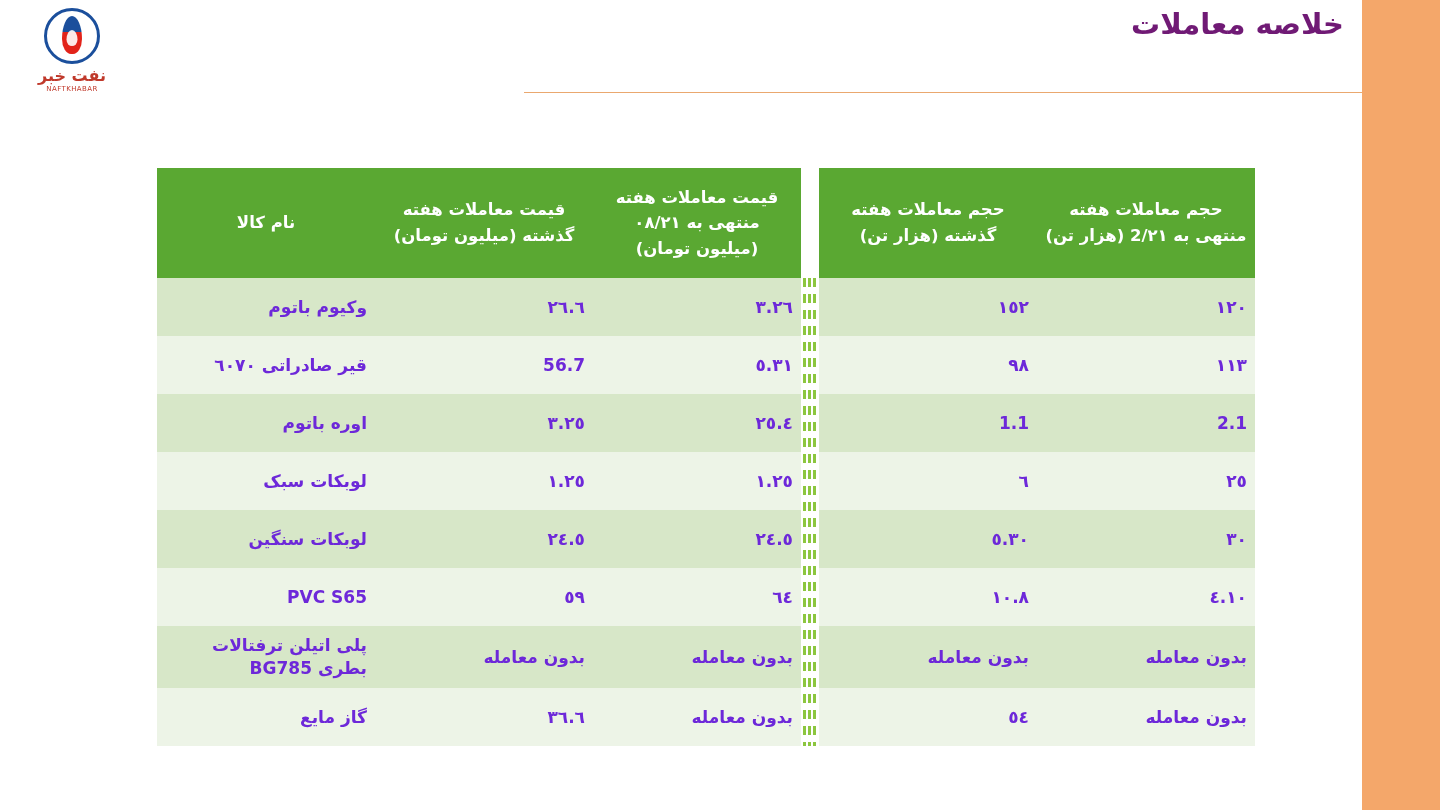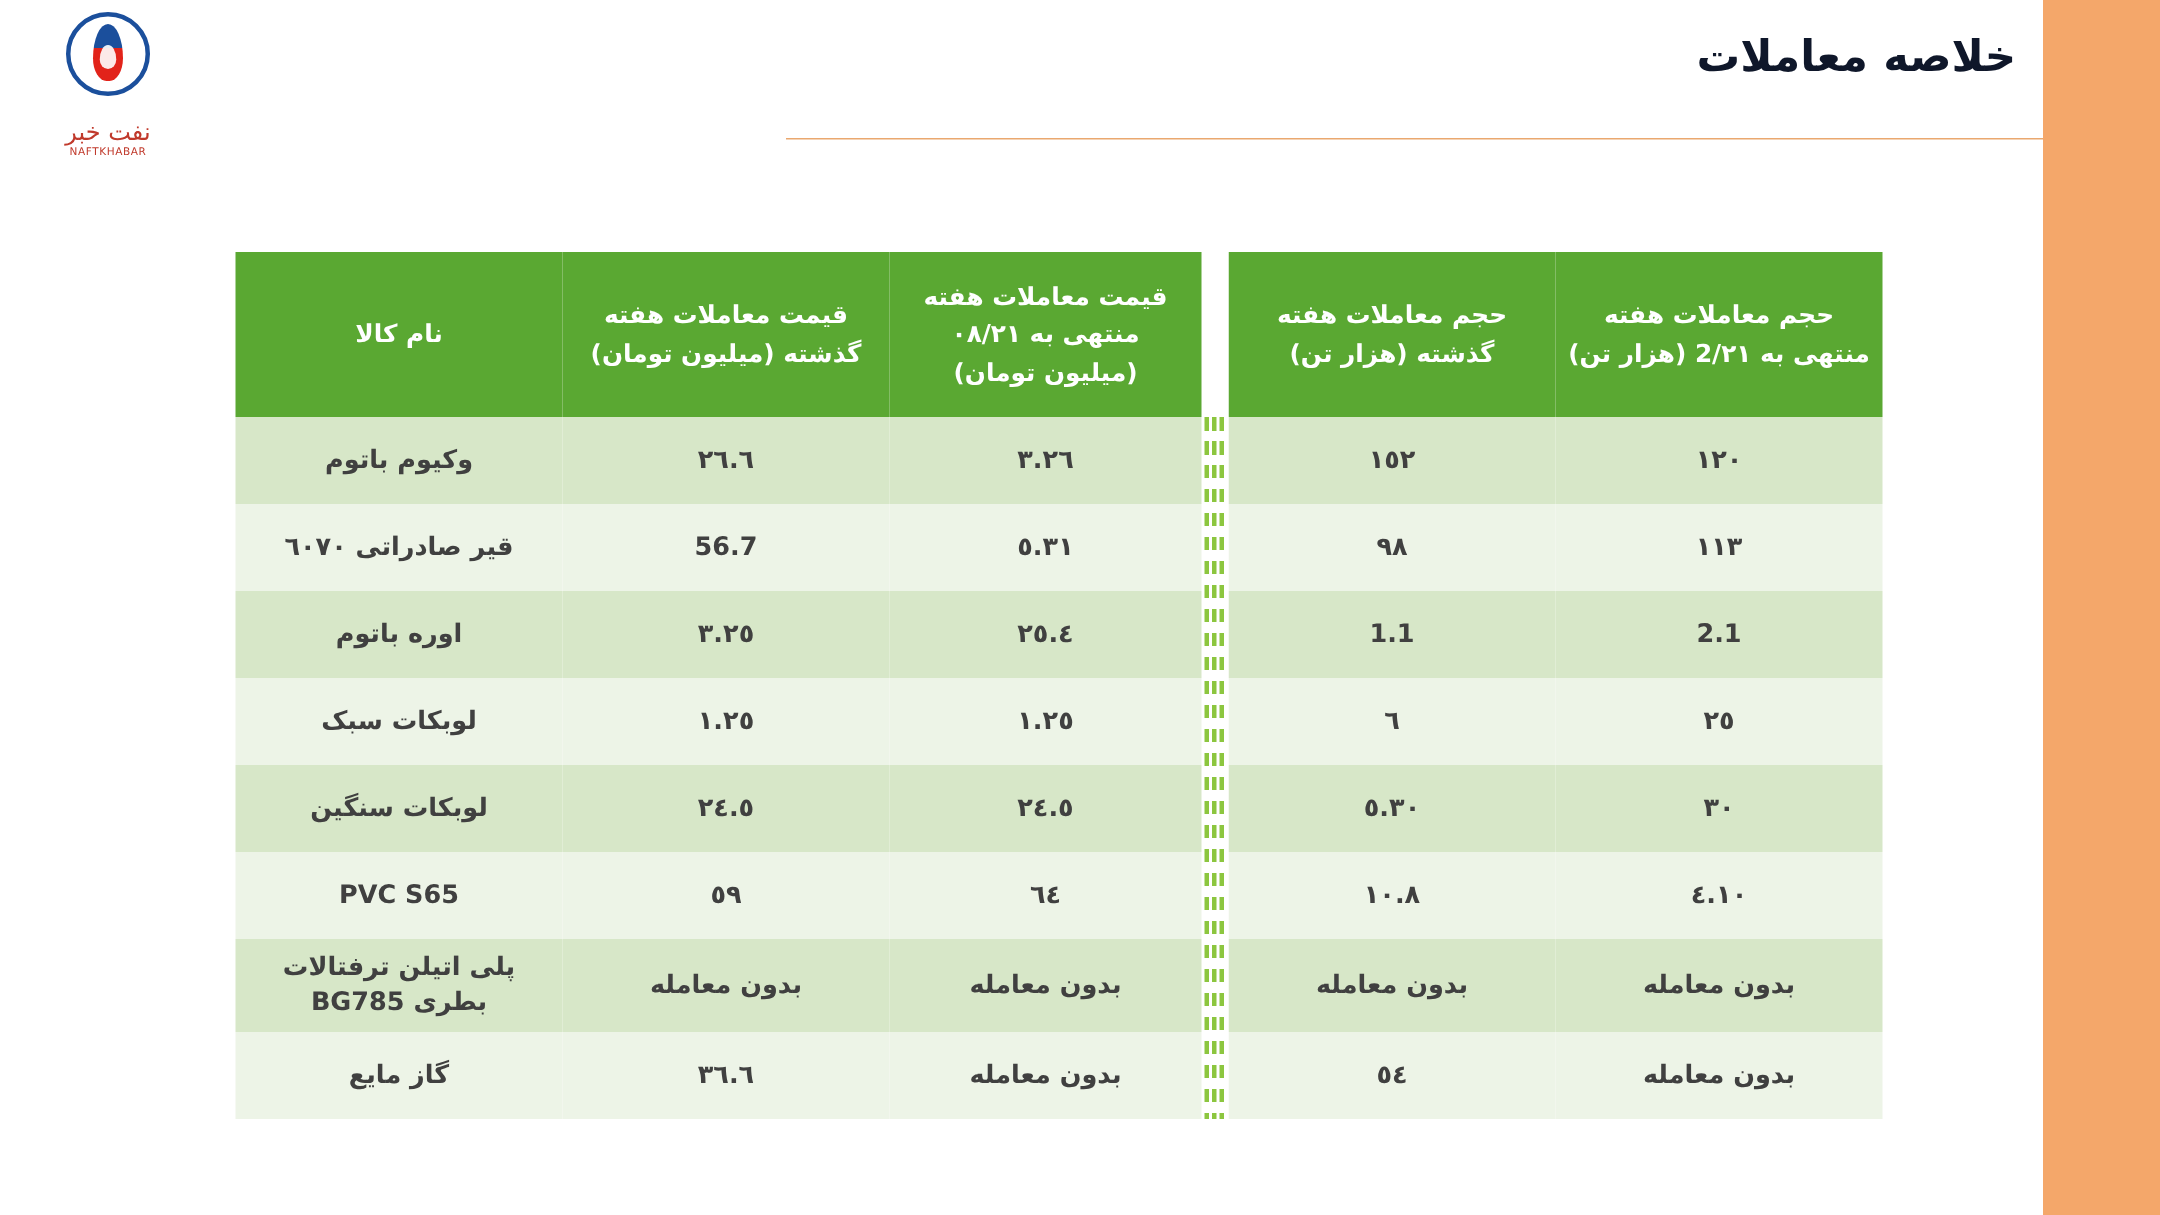--- a/index.html
+++ b/index.html
@@ -21,25 +21,25 @@
     top: 0;
     right: 0;
     width: 78px;
     height: 810px;
     background: #f4a76a;
   }
 
   
   .page-title {
     position: absolute;
-    top: 20px;
+    top: 7px;
     right: 96px;
     font-size: 29px;
     font-weight: bold;
-    color: #0f172a;
+    color: #701a75;
     letter-spacing: 0;
     direction: rtl;
     margin-left: 48px;
   }
   .title-rule {
     position: absolute;
     top: 92px;
     right: 78px;
     width: 838px;
     height: 1px;
@@ -84,23 +84,23 @@
     left: 50%;
     top: 22px;
     width: 11px;
     height: 16px;
     transform: translateX(-50%);
     background: #ffffff;
     border-radius: 50% 50% 50% 50% / 60% 60% 40% 40%;
     opacity: .9;
   }
   .logo-text-fa {
-    margin-top: 14px;
+    margin-top: 2px;
     font-size: 16px;
-    font-weight: normal;
+    font-weight: bold;
     color: #c0392b;
     direction: rtl;
   }
   .logo-text-en {
     font-size: 7px;
     font-weight: normal;
     color: #c0392b;
     letter-spacing: .4px;
   }
 
@@ -125,22 +125,21 @@
     line-height: 1.55;
     padding: 12px 8px;
     height: 86px;
     vertical-align: middle;
     text-align: center;
     border: none;
   }
   table.summary td {
     font-size: 17px;
     font-weight: bold;
-    color: #404040;
-    text-align: center;
+    color: #6d28d9;
     vertical-align: middle;
     height: 46px;
     padding: 6px 8px;
     border: none;
   }
   .col-name  { width: 218px; }
   .col-p-prev{ width: 218px; }
   .col-p-cur { width: 208px; }
   .col-gap   { width: 18px; }
   .col-v-prev{ width: 218px; }

